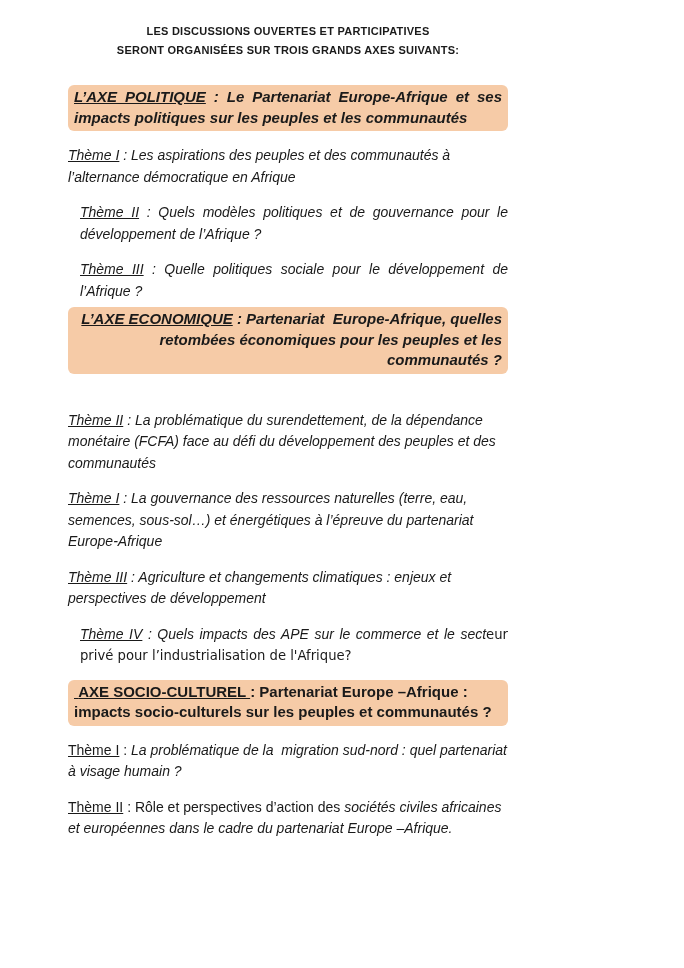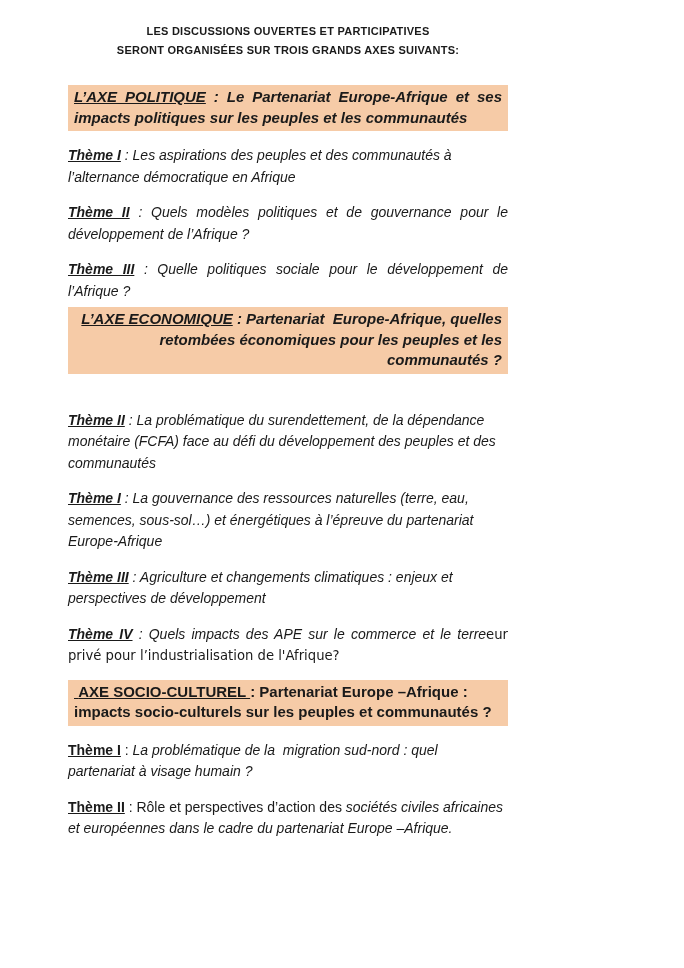--- a/index.html
+++ b/index.html
@@ -27,39 +27,40 @@
   
   .doc-section:nth-of-type(1) { margin-top: 26px; }
   .doc-section:nth-of-type(2) { margin-top: 5px; }
   .doc-section:nth-of-type(3) { margin-top: 13px; }
   .axis-box {
     background: var(--hl);
     font-weight: bold;
     font-size: 15px;
     line-height: 20.5px;
     padding: 2px 6px 3px 6px;
+    border-radius: 6px;
   }
   .axis-box.italic { font-style: italic; text-align: right; }
   .axis-box.justify { text-align: justify; }
   .axis-label { text-decoration: underline; white-space: pre-wrap; }
   .axis-text, .axis-sep { white-space: pre-wrap; }
   
   .theme {
     margin: 14px 0 0 0;
     font-size: 14px;
     line-height: 21.5px;
     white-space: pre-wrap;
   }
-  .theme.justify { text-align: justify; white-space: normal; }
+  .theme.justify { text-align: justify; white-space: normal; margin-left: 12px; }
   .theme.extra-gap { margin-top: 36px; }
   .doc-section:nth-of-type(1) .theme:first-child { margin-top: 26px; }
   .doc-section:nth-of-type(2) .theme:first-child { margin-top: 12px; }
   .doc-section:nth-of-type(3) .theme:first-child { margin-top: 13px; }
   .theme-label {
-    font-weight: bold;
+    font-weight: normal;
     text-decoration: underline;
   }
   .theme-label.italic, .theme-sep.italic { font-style: italic; }
   .run.italic { font-style: italic; }
   .run.plain { font-style: normal; }
   .run.alt {
     font-style: normal;
     font-family: "DejaVu Sans", sans-serif;
     font-size: 13.2px;
   }
@@ -77,21 +78,21 @@
         <div class="axis-box italic justify"><span class="axis-label">L’AXE POLITIQUE</span><span class="axis-sep"> : </span><span class="axis-text">Le Partenariat Europe-Afrique et ses impacts politiques sur les peuples et les communautés</span></div>
         <p class="theme"><span class="theme-label italic">Thème I</span><span class="theme-sep italic"> : </span><span class="run italic">Les aspirations des peuples et des communautés à l’alternance démocratique en Afrique</span></p>
         <p class="theme justify"><span class="theme-label italic">Thème II</span><span class="theme-sep italic"> : </span><span class="run italic">Quels modèles politiques et de gouvernance pour le développement de l’Afrique ?</span></p>
         <p class="theme justify"><span class="theme-label italic">Thème III</span><span class="theme-sep italic"> : </span><span class="run italic">Quelle politiques sociale pour le développement de l’Afrique ?</span></p>
       </section>
       <section class="doc-section">
         <div class="axis-box italic"><span class="axis-label">L’AXE ECONOMIQUE</span><span class="axis-sep"> : </span><span class="axis-text">Partenariat  Europe-Afrique, quelles retombées économiques pour les peuples et les communautés ?</span></div>
         <p class="theme extra-gap"><span class="theme-label italic">Thème II</span><span class="theme-sep italic"> : </span><span class="run italic">La problématique du surendettement, de la dépendance monétaire (FCFA) face au défi du développement des peuples et des communautés</span></p>
         <p class="theme"><span class="theme-label italic">Thème I</span><span class="theme-sep italic"> : </span><span class="run italic">La gouvernance des ressources naturelles (terre, eau, semences, sous-sol…) et énergétiques à l’épreuve du partenariat Europe-Afrique</span></p>
         <p class="theme"><span class="theme-label italic">Thème III</span><span class="theme-sep italic"> : </span><span class="run italic">Agriculture et changements climatiques : enjeux et perspectives de développement</span></p>
-        <p class="theme justify"><span class="theme-label italic">Thème IV</span><span class="theme-sep italic"> : </span><span class="run italic">Quels impacts des APE sur le commerce et le terre</span><span class="run alt">eur privé pour l’industrialisation de l'Afrique?</span></p>
+        <p class="theme justify"><span class="theme-label italic">Thème IV</span><span class="theme-sep italic"> : </span><span class="run italic">Quels impacts des APE sur le commerce et le sect</span><span class="run alt">eur privé pour l’industrialisation de l'Afrique?</span></p>
       </section>
       <section class="doc-section">
         <div class="axis-box"><span class="axis-label"> AXE SOCIO-CULTUREL </span><span class="axis-sep">: </span><span class="axis-text">Partenariat Europe –Afrique : impacts socio-culturels sur les peuples et communautés ?</span></div>
         <p class="theme"><span class="theme-label">Thème I</span><span class="theme-sep"> : </span><span class="run italic">La problématique de la  migration sud-nord : quel partenariat à visage humain ?</span></p>
         <p class="theme"><span class="theme-label">Thème II</span><span class="theme-sep"> : </span><span class="run plain">Rôle et perspectives d’action des </span><span class="run italic">sociétés civiles africaines et européennes dans le cadre du partenariat Europe –Afrique.</span></p>
       </section>
     </main>
 </div>
 
 </body></html>

